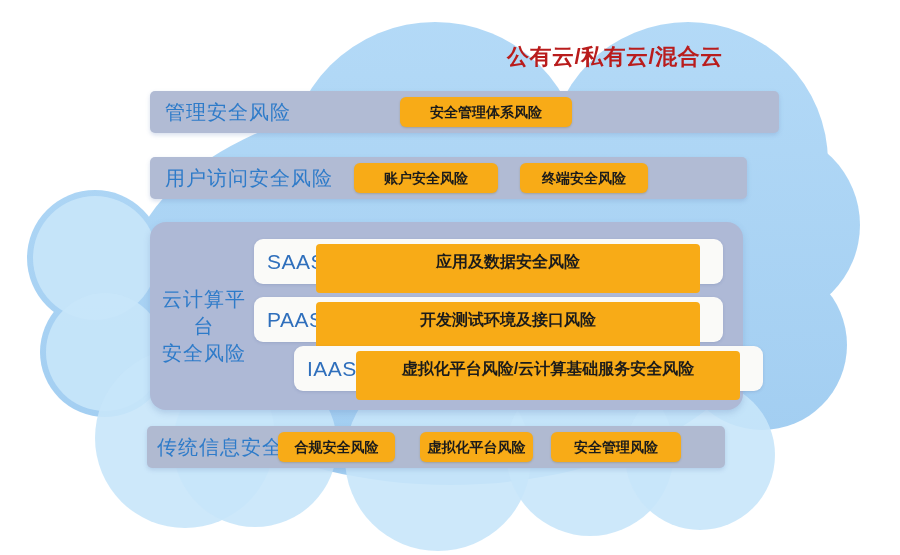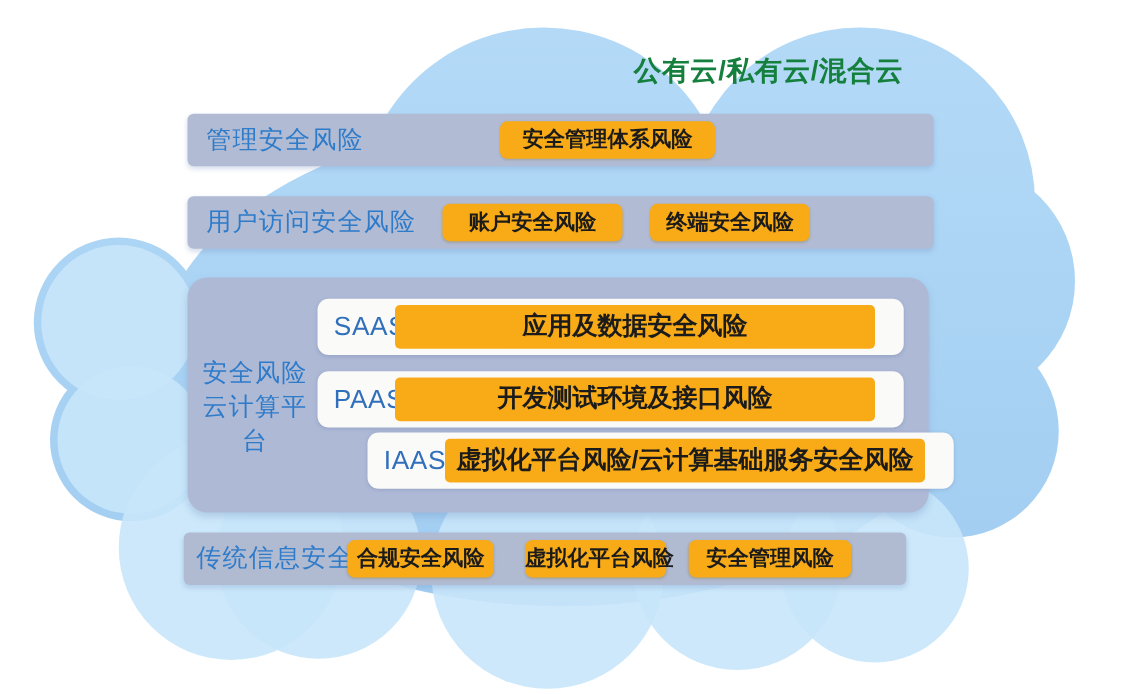--- a/index.html
+++ b/index.html
@@ -4,41 +4,41 @@
 <style>
   html,body{margin:0;padding:0;background:#ffffff;}
   #stage{
     position:relative;width:900px;height:555px;overflow:hidden;background:#ffffff;
     font-family:"Liberation Sans","DejaVu Sans",sans-serif;
   }
   #cloud-svg{position:absolute;left:0;top:0;width:900px;height:555px;}
 
   .title{
     position:absolute;left:507px;top:42px;width:240px;height:26px;
-    font-size:22px;font-weight:600;color:#15803d;letter-spacing:.5px;white-space:nowrap;
+    font-size:22px;font-weight:600;color:#b91c1c;letter-spacing:.5px;white-space:nowrap;
   }
 
   .band{
     position:absolute;left:150px;width:597px;height:42px;
     background:#b1bbd4;border-radius:5px;
     box-shadow:0 2px 4px rgba(110,140,190,.28);
   }
-  .band1{top:91px;}
+  .band1{top:91px;padding-left:32px;}
   .band2{top:157px;}
   .band4{top:426px;left:147px;width:578px;background:#b0bad1;}
 
   .band-label{
     position:absolute;left:15px;top:0;height:42px;line-height:42px;
     font-size:20px;color:#2e7bc9;white-space:nowrap;letter-spacing:1px;
   }
 
   .badge{
     position:absolute;top:6px;height:30px;line-height:30px;
     background:#f8ab17;border-radius:6px;text-align:center;
-    font-size:17px;font-weight:bold;color:#1b1b1b;white-space:nowrap;
+    font-size:14px;font-weight:bold;color:#1b1b1b;white-space:nowrap;
     box-shadow:0 1px 2px rgba(120,90,0,.25);
   }
 
   .panel{
     position:absolute;left:150px;top:222px;width:593px;height:188px;
     background:#aeb9d6;border-radius:16px;
     box-shadow:0 3px 6px rgba(110,140,190,.3);
   }
   .panel-label{
     position:absolute;left:2px;top:64px;width:104px;
@@ -50,23 +50,23 @@
     box-shadow:0 1px 3px rgba(90,110,160,.25);
   }
   .tier-row.r0{top:17px;}
   .tier-row.r1{top:75px;}
   .tier-row.r2{top:124px;margin-left:40px;}
   .tier-label{
     position:absolute;left:13px;top:0;height:45px;line-height:45px;
     font-size:21px;color:#2f6fbc;letter-spacing:.5px;
   }
   .tier-bar{
-    position:absolute;left:62px;top:5px;width:384px;height:35px;line-height:35px;
+    position:absolute;left:62px;top:5px;width:384px;height:49px;line-height:35px;
     background:#f8ab17;border-radius:4px;text-align:center;
-    font-size:20px;font-weight:bold;color:#1b1b1b;white-space:nowrap;
+    font-size:16px;font-weight:bold;color:#1b1b1b;white-space:nowrap;
   }
 </style>
 </head>
 <body>
 
 <div id="stage">
 
   <svg id="cloud-svg" viewBox="0 0 900 555" xmlns="http://www.w3.org/2000/svg" aria-hidden="true">
     <defs>
       <linearGradient id="cg" x1="0" y1="0" x2="0" y2="555" gradientUnits="userSpaceOnUse">
@@ -104,22 +104,22 @@
   </div>
 
   <div class="band band2">
     <span class="band-label">用户访问安全风险</span>
     <span class="badge" style="left:204px;width:144px">账户安全风险</span>
     <span class="badge" style="left:370px;width:128px">终端安全风险</span>
   </div>
 
   <div class="panel">
     <div class="panel-label">
+      <div>云计算平台</div>
       <div>安全风险</div>
-      <div>云计算平台</div>
     </div>
 
     <div class="tier-row r0">
       <span class="tier-label">SAAS</span>
       <span class="tier-bar">应用及数据安全风险</span>
     </div>
 
     <div class="tier-row r1">
       <span class="tier-label">PAAS</span>
       <span class="tier-bar">开发测试环境及接口风险</span>

